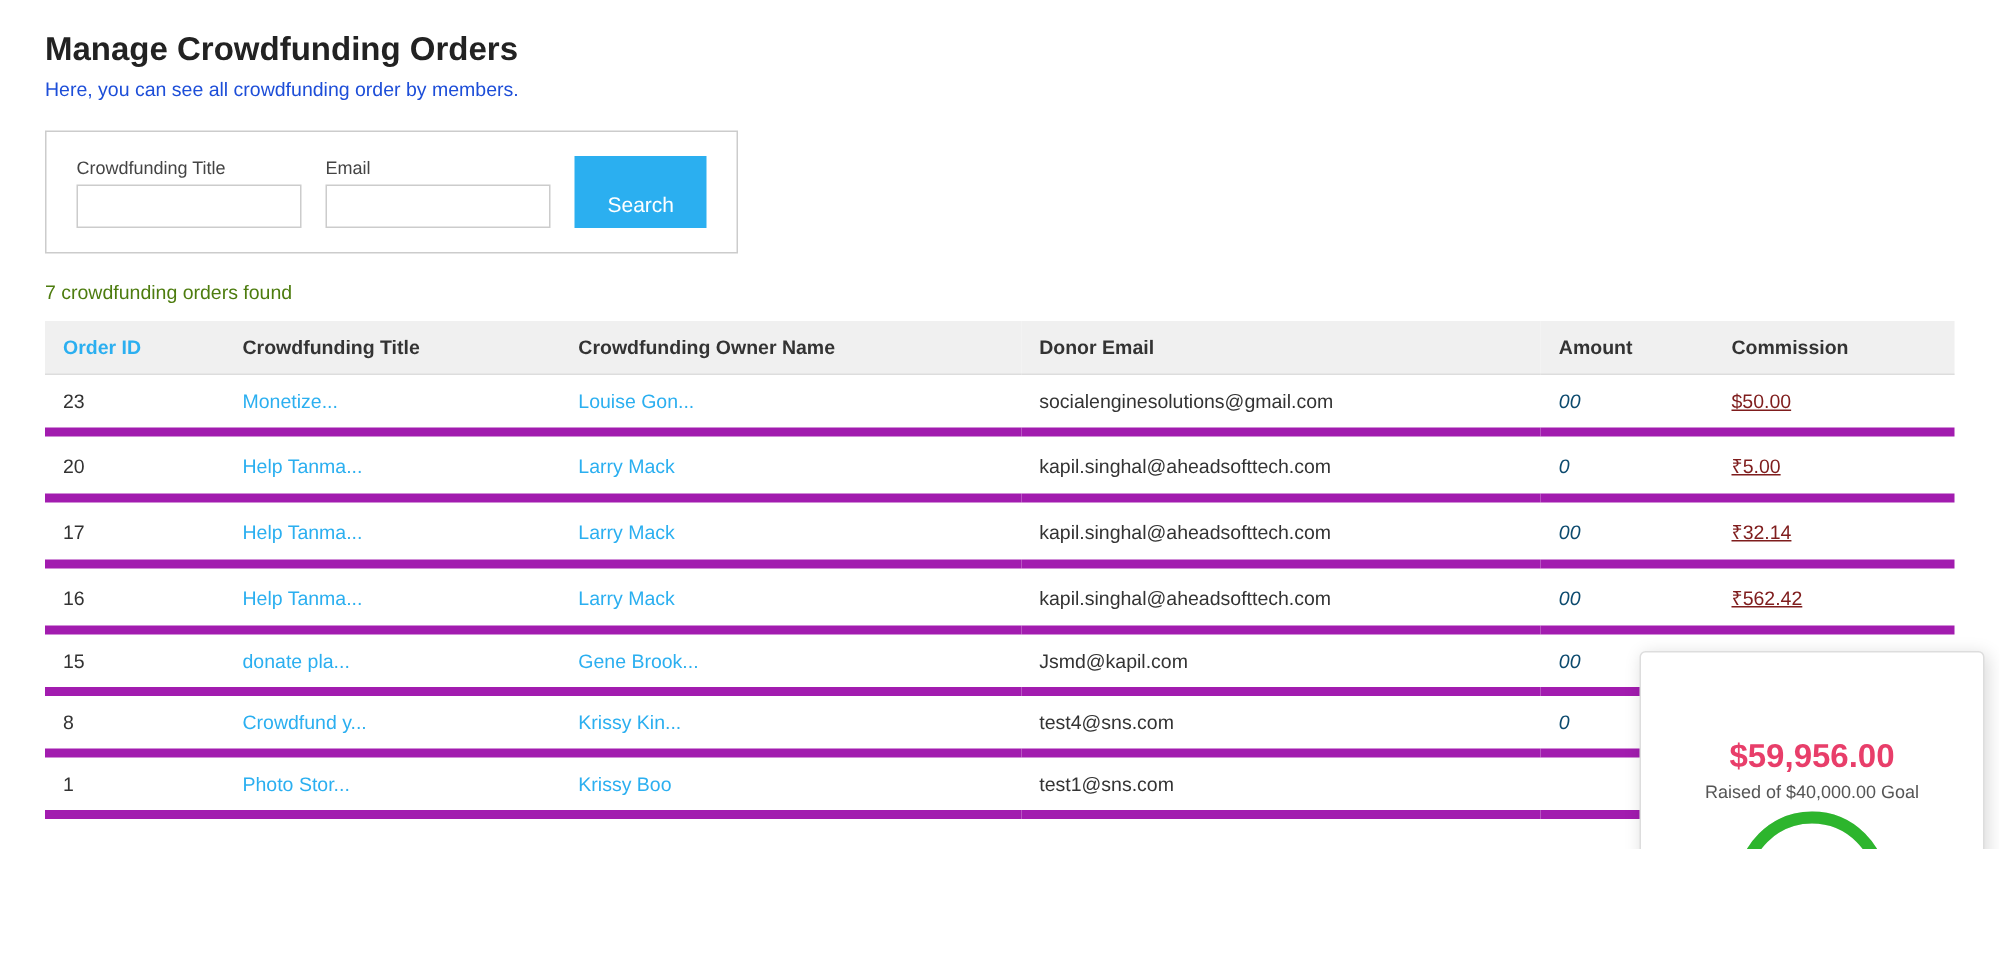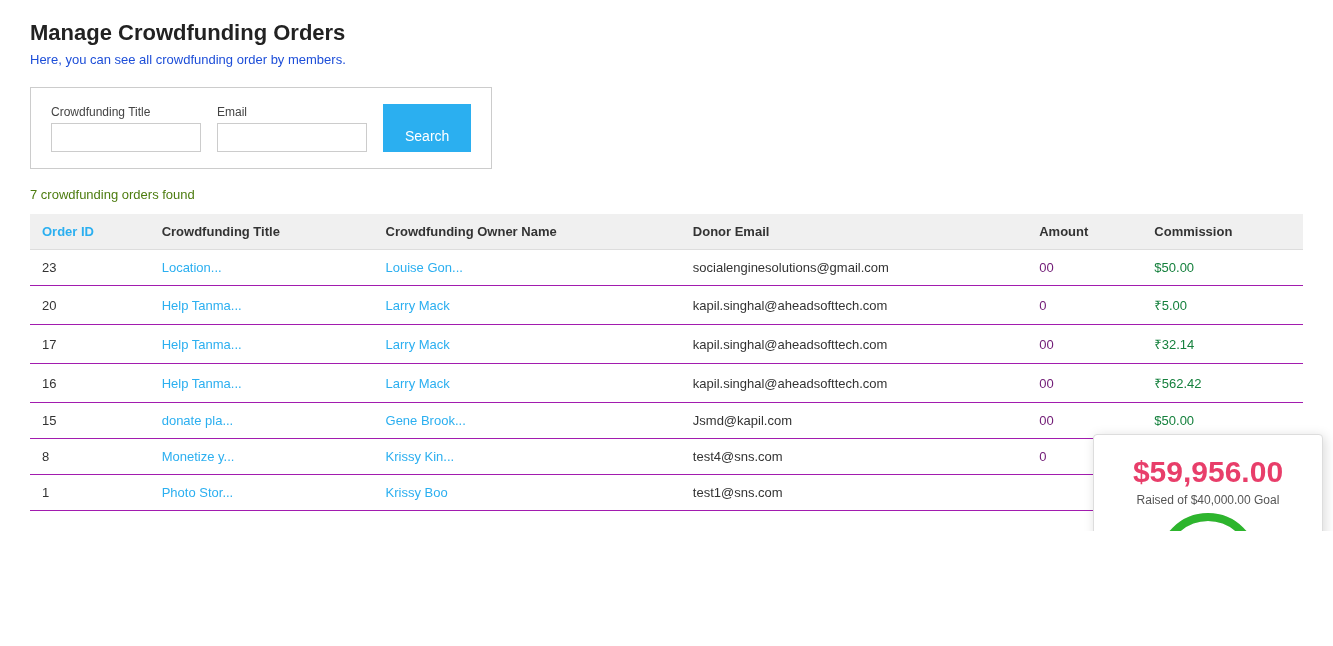--- a/index.html
+++ b/index.html
@@ -43,48 +43,48 @@
     table { width: 100%; border-collapse: collapse; font-size: 13px; }
     thead tr { background: #f0f0f0; }
     thead th {
       text-align: left;
       padding: 10px 12px;
       font-weight: bold;
       color: #333;
       border-bottom: 1px solid #ddd;
     }
     thead th.order-id { color: #2baff0; }
-    tbody tr { border-bottom: 1px solid #a21caf; }
+    tbody tr { border-bottom: 6px solid #a21caf; }
     tbody td { padding: 10px 12px; vertical-align: middle; }
     .link { color: #2baff0; text-decoration: none; cursor: pointer; }
 
     
     .popup-card {
       position: absolute;
       right: -20px;
       top: 220px;
       width: 230px;
       background: #fff;
       border: 1px solid #ddd;
       box-shadow: 2px 2px 12px rgba(0,0,0,0.15);
       border-radius: 4px;
       padding: 20px 16px 16px;
       text-align: center;
       z-index: 10;
     }
-    .popup-amount { color: #e83e6a; font-size: 30px; font-weight: bold; margin-bottom: 4px; }
+    .popup-amount { color: #e83e6a; font-size: 22px; font-weight: bold; margin-bottom: 4px; margin-top: 36px; }
     .popup-goal { color: #555; font-size: 12px; margin-bottom: 1px; }
 
     .circle-container { display: flex; justify-content: center; margin-bottom: 16px; }
     .circle-svg { width: 110px; height: 110px; }
 
     .popup-location-label { color: #999; font-size: 12px; margin-bottom: 4px; }
 
-    .col-amount { color: #701a75; }
-    .col-commission { color: #15803d; }
+    .col-amount { color: #0c4a6e; font-style: italic; }
+    .col-commission { color: #7f1d1d; text-decoration: underline; }
   </style>
 </head>
 <body>
 
 
 
 <h1>Manage Crowdfunding Orders</h1>
 <p class="subtitle">Here, you can see all crowdfunding order by members.</p>
 
 <div class="search-box">
@@ -109,21 +109,21 @@
         <th>Crowdfunding Title</th>
         <th>Crowdfunding Owner Name</th>
         <th>Donor Email</th>
         <th>Amount</th>
         <th>Commission</th>
       </tr>
     </thead>
     <tbody id="table-body">
     <tr>
       <td>23</td>
-      <td><a class="link">Location...</a></td>
+      <td><a class="link">Monetize...</a></td>
       <td><a class="link">Louise Gon...</a></td>
       <td>socialenginesolutions@gmail.com</td>
       <td class="col-amount">00</td>
       <td class="col-commission">$50.00</td>
     </tr>
         <tr>
       <td>20</td>
       <td><a class="link">Help Tanma...</a></td>
       <td><a class="link">Larry Mack</a></td>
       <td>kapil.singhal@aheadsofttech.com</td>
@@ -149,21 +149,21 @@
         <tr>
       <td>15</td>
       <td><a class="link">donate pla...</a></td>
       <td><a class="link">Gene Brook...</a></td>
       <td>Jsmd@kapil.com</td>
       <td class="col-amount">00</td>
       <td class="col-commission">$50.00</td>
     </tr>
         <tr>
       <td>8</td>
-      <td><a class="link">Monetize y...</a></td>
+      <td><a class="link">Crowdfund y...</a></td>
       <td><a class="link">Krissy Kin...</a></td>
       <td>test4@sns.com</td>
       <td class="col-amount">0</td>
       <td class="col-commission">$3.50</td>
     </tr>
         <tr>
       <td>1</td>
       <td><a class="link">Photo Stor...</a></td>
       <td><a class="link">Krissy Boo</a></td>
       <td>test1@sns.com</td>

